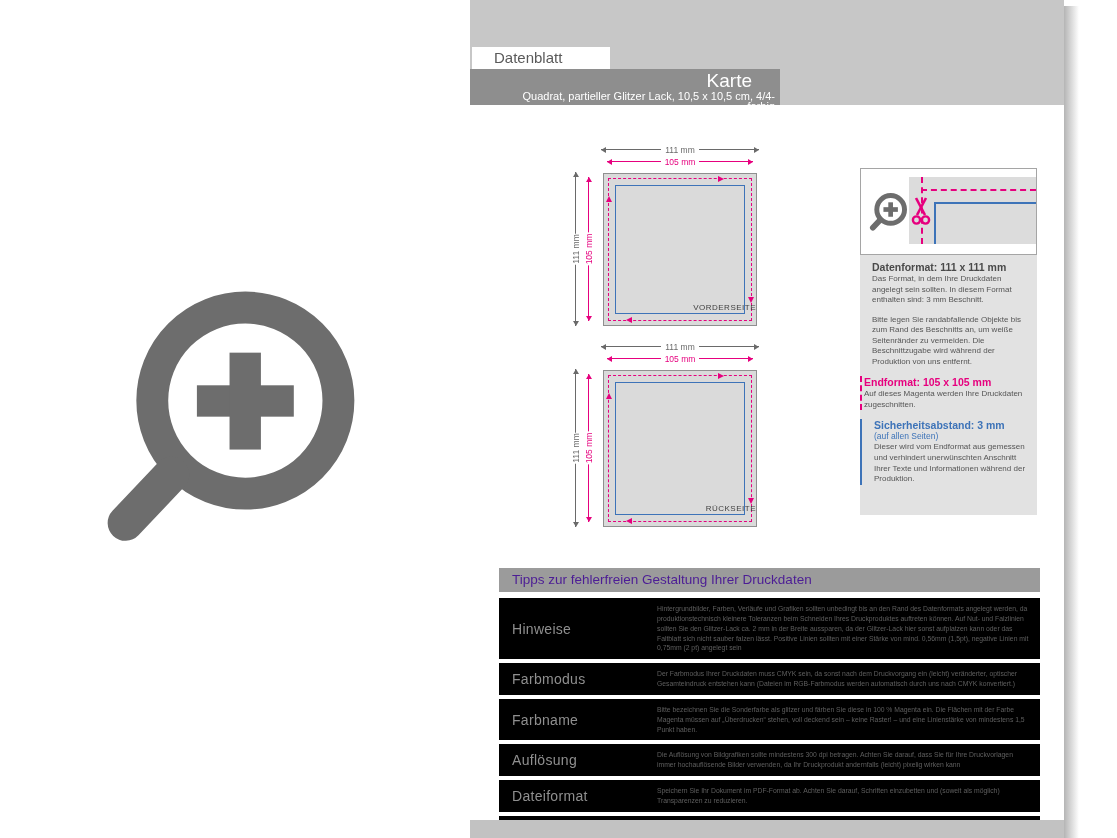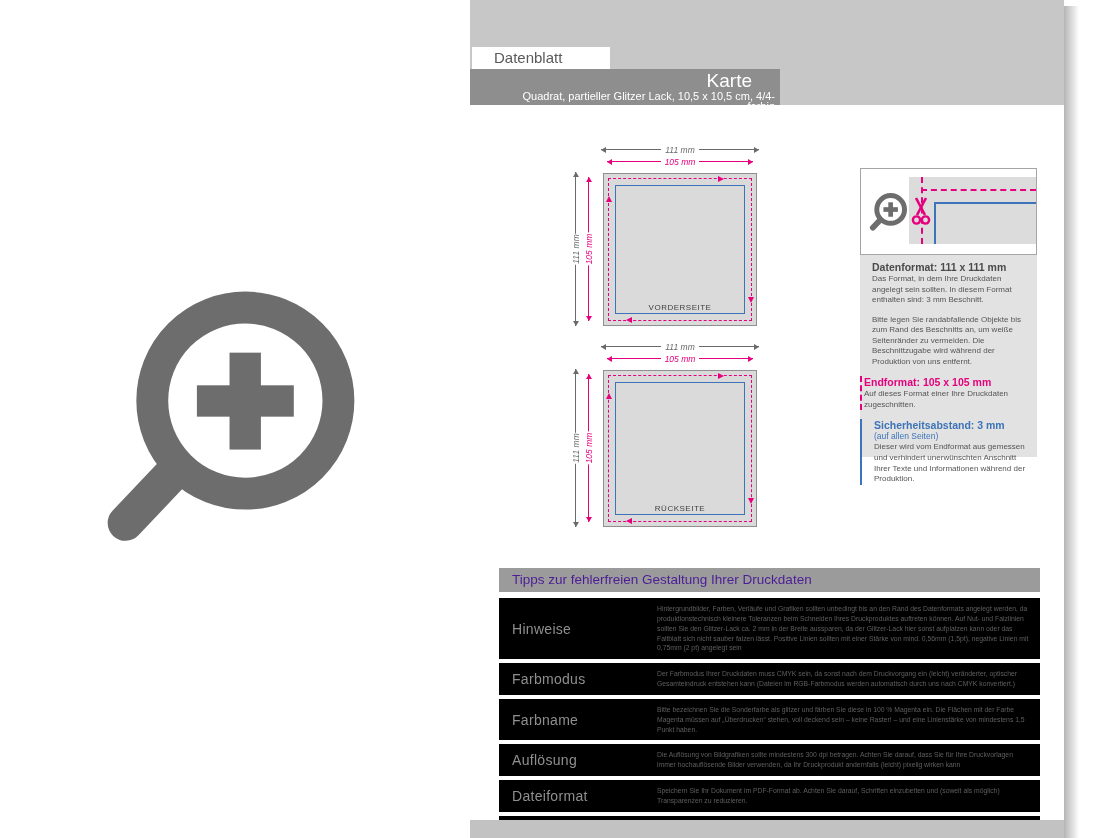--- a/index.html
+++ b/index.html
@@ -17,29 +17,29 @@
        color:#5a5a5a;font-size:15px;line-height:22px;padding-left:22px;box-sizing:border-box;}
   .titlebar{position:absolute;left:470px;top:69px;width:310px;height:36px;background:#8e8e8e;
        color:#ffffff;text-align:right;box-sizing:border-box;}
   .titlebar .t{font-size:19px;line-height:20px;padding:2px 28px 0 0;font-weight:400;}
   .titlebar .s{font-size:11px;line-height:10px;padding-right:5px;padding-left:36px;}
 
   
   .sq{position:absolute;background:#dadada;border:1px solid #8f8f8f;box-sizing:border-box;}
   .bleed{position:absolute;inset:4px;border:1px dashed #e6007e;}
   .safe{position:absolute;inset:11px;border:1px solid #3d73b8;}
-  .side-label{position:absolute;left:0;right:0;bottom:13px;text-align:center;
+  .side-label{position:absolute;left:0;right:0;bottom:13px;text-align:right;
        font-size:8px;letter-spacing:.5px;color:#3f3f3f;}
   .barr{position:absolute;width:0;height:0;}
   .barr.r{border-top:3px solid transparent;border-bottom:3px solid transparent;border-left:6px solid #e6007e;}
   .barr.u{border-left:3px solid transparent;border-right:3px solid transparent;border-bottom:6px solid #e6007e;}
   .barr.d{border-left:3px solid transparent;border-right:3px solid transparent;border-top:6px solid #e6007e;}
   .barr.l{border-top:3px solid transparent;border-bottom:3px solid transparent;border-right:6px solid #e6007e;}
 
-  .dim{position:absolute;display:flex;align-items:center;justify-content:center;font-style:italic;}
+  .dim{position:absolute;display:flex;align-items:center;justify-content:center;}
   .dim-h{height:12px;}
   .dim-v{width:12px;flex-direction:column;}
   .dim .dline{position:absolute;background:currentColor;}
   .dim-h .dline{left:0;right:0;top:5px;height:1px;}
   .dim-v .dline{top:0;bottom:0;left:5px;width:1px;}
   .dlabel{position:relative;background:#ffffff;padding:0 4px;font-size:8.5px;white-space:nowrap;}
   .dim-v .dlabel{transform:rotate(-90deg);padding:2px 1px;}
   .gray{color:#6a6a6a;} .pink{color:#e6007e;}
   .arr{position:absolute;width:0;height:0;}
   .arr.l{left:0;top:3px;border-top:3px solid transparent;border-bottom:3px solid transparent;border-right:5px solid currentColor;}
@@ -51,21 +51,21 @@
   .thumb{position:absolute;left:860px;top:168px;width:177px;height:87px;background:#ffffff;
        border:1px solid #a5a5a5;box-sizing:border-box;}
   .thumb .detail{position:absolute;left:48px;top:8px;right:0;bottom:10px;background:#dcdcdc;}
   .detail .pv{position:absolute;left:12px;top:0;bottom:0;width:0;border-left:2px dashed #e6007e;}
   .detail .ph{position:absolute;left:12px;right:0;top:12px;height:0;border-top:2px dashed #e6007e;}
   .detail .bv{position:absolute;left:25px;top:25px;bottom:0;width:0;border-left:2px solid #3d73b8;}
   .detail .bh{position:absolute;left:25px;right:0;top:25px;height:0;border-top:2px solid #3d73b8;}
   .detail .scis{position:absolute;left:2px;top:20px;}
   .thumb .mini-mag{position:absolute;left:8px;top:24px;}
 
-  .info{position:absolute;left:860px;top:255px;width:177px;height:202px;background:#e2e2e2;
+  .info{position:absolute;left:860px;top:255px;width:177px;height:260px;background:#e2e2e2;
        box-sizing:border-box;padding:6px 8px 6px 0;color:#555555;}
   .info .sec{margin:0 0 9px 0;padding-left:12px;}
   .info .sec.endf{border-left:2px dashed #e6007e;padding-left:2px;}
   .info .sec.safe2{border-left:2px solid #3d73b8;}
   .info h3{margin:0 0 1px 0;font-size:10.5px;color:#4a4a4a;}
   .info .endf h3{color:#e6007e;}
   .info .safe2 h3{color:#3d73b8;margin-bottom:0;}
   .info .sub{font-size:8.5px;color:#3d73b8;margin:0 0 1px 0;}
   .info p{margin:0;font-size:8px;line-height:1.32;}
 
@@ -194,21 +194,21 @@
   <div class="info">
     <div class="sec">
       <h3>Datenformat: 111 x 111 mm</h3>
       <p>Das Format, in dem Ihre Druckdaten angelegt sein sollten. In diesem Format enthalten sind: 3 mm Beschnitt.</p>
     </div>
     <div class="sec">
       <p>Bitte legen Sie randabfallende Objekte bis zum Rand des Beschnitts an, um weiße Seitenränder zu vermeiden. Die Beschnittzugabe wird während der Produktion von uns entfernt.</p>
     </div>
     <div class="sec endf">
       <h3>Endformat: 105 x 105 mm</h3>
-      <p>Auf dieses Format einer Ihre Druckdaten zugeschnitten.</p>
+      <p>Auf dieses Magenta werden Ihre Druckdaten zugeschnitten.</p>
     </div>
     <div class="sec safe2">
       <h3>Sicherheitsabstand: 3 mm</h3>
       <div class="sub">(auf allen Seiten)</div>
       <p>Dieser wird vom Endformat aus gemessen und verhindert unerwünschten Anschnitt Ihrer Texte und Informationen während der Produktion.</p>
     </div>
   </div>
 
   <div class="tips">
     <div class="thead">Tipps zur fehlerfreien Gestaltung Ihrer Druckdaten</div>

